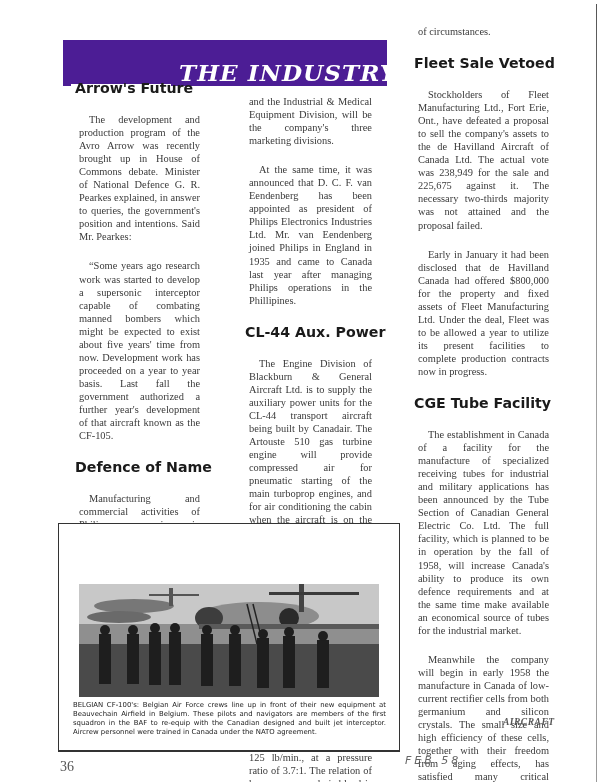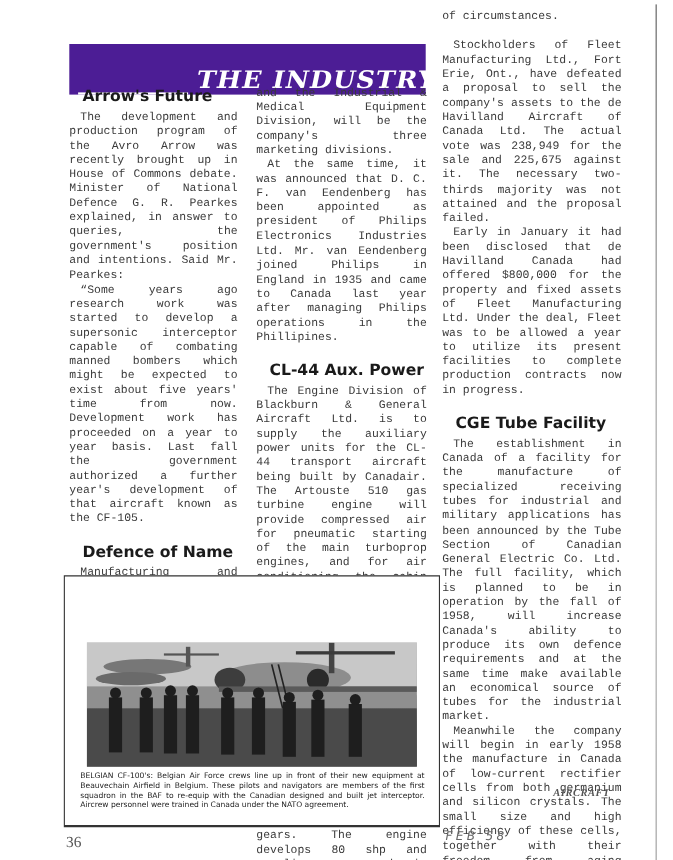--- a/index.html
+++ b/index.html
@@ -11,22 +11,22 @@
             display:flex; align-items:flex-end; }
   .banner-rule { width:100px; height:2px; background:#fff; margin-left:8px; margin-right:8px; }
   .banner-title { color:#fff; font-family:"DejaVu Serif", serif; font-weight:bold; font-style:italic;
                   font-size:22px; letter-spacing:1px; transform:scaleX(1.05); transform-origin:left; }
   .col { position:absolute; }
   .col1 { left:63px; top:79px; width:153px; }
   .col2 { left:233px; top:79px; width:155px; }
   .col3 { left:402px; top:9px; width:163px; }
   h2 { font-family:"DejaVu Sans", sans-serif; font-weight:bold; font-size:14.2px; color:#1a1a1a;
        margin:0 0 4px 12px; letter-spacing:0; line-height:18px; }
-  p { margin:0; font-size:10.4px; line-height:13.05px; text-align:justify; text-indent:10px;
-      hyphens:manual;font-family:Liberation Mono, monospace; }
+  p { margin:16px; font-size:10.4px; line-height:13.05px; text-align:justify; text-indent:10px;
+      hyphens:manual; }
   p.noindent { text-indent:0; }
   .section { margin-bottom:14px; }
   .photo-box { position:absolute; left:58px; top:523px; width:340px; height:226px;
                border:1px solid #333; border-bottom-width:2px; background:#fff; }
   .photo { position:absolute; left:20px; top:60px; width:300px; height:113px; overflow:hidden;
            background:linear-gradient(#bdbdbd 0%, #9c9c9c 40%, #5e5e5e 65%, #454545 100%); }
   .caption { position:absolute; left:14px; top:177px; width:313px; font-family:"DejaVu Sans", sans-serif;
              font-size:6.9px; line-height:9px; color:#222; text-align:justify; }
   .page-num { position:absolute; left:60px; top:759px; font-size:14px; color:#555; }
   .date-stamp { position:absolute; left:405px; top:754px; font-family:"DejaVu Sans", sans-serif;
@@ -67,20 +67,21 @@
     <p>The Engine Division of Blackburn &amp; General Aircraft Ltd. is to supply the auxiliary power units for the CL-44 transport aircraft being built by Canadair. The Artouste 510 gas turbine engine will provide compressed air for pneumatic starting of the main turboprop engines, and for air conditioning the cabin when the aircraft is on the ground. It will also drive a 20 KVA generator.</p>
     <p>The Artouste 510 has a single-stage, single-sided, centrifugal compressor and an annular combustion chamber, these features being common in all Blackburn-Turbomeca gas turbines. There is a two-stage, axial flow turbine and the direct drive is taken off via helical spur reduction gears. The engine develops 80 shp and supplies compressed air at the rate of 125 lb/min., at a pressure ratio of 3.7:1. The relation of horse power and air bleed is of course variable, and can be controlled to suit any particular set</p>
   </div>
 </div>
 
 <div class="col col3">
   <div class="section">
     <p class="noindent">of circumstances.</p>
   </div>
   <div class="section">
+    <h2>Fleet Sale Vetoed</h2>
     <p>Stockholders of Fleet Manufacturing Ltd., Fort Erie, Ont., have defeated a proposal to sell the company's assets to the de Havilland Aircraft of Canada Ltd. The actual vote was 238,949 for the sale and 225,675 against it. The necessary two-thirds majority was not attained and the proposal failed.</p>
     <p>Early in January it had been disclosed that de Havilland Canada had offered $800,000 for the property and fixed assets of Fleet Manufacturing Ltd. Under the deal, Fleet was to be allowed a year to utilize its present facilities to complete production contracts now in progress.</p>
   </div>
   <div class="section">
     <h2>CGE Tube Facility</h2>
     <p>The establishment in Canada of a facility for the manufacture of specialized receiving tubes for industrial and military applications has been announced by the Tube Section of Canadian General Electric Co. Ltd. The full facility, which is planned to be in operation by the fall of 1958, will increase Canada's ability to produce its own defence requirements and at the same time make available an economical source of tubes for the industrial market.</p>
     <p>Meanwhile the company will begin in early 1958 the manufacture in Canada of low-current rectifier cells from both germanium and silicon crystals. The small size and high efficiency of these cells, together with their freedom from aging effects, has satisfied many critical applications in both the industrial and military markets.</p>
   </div>
   <div class="section">
     <h2>Transport Talks</h2>

